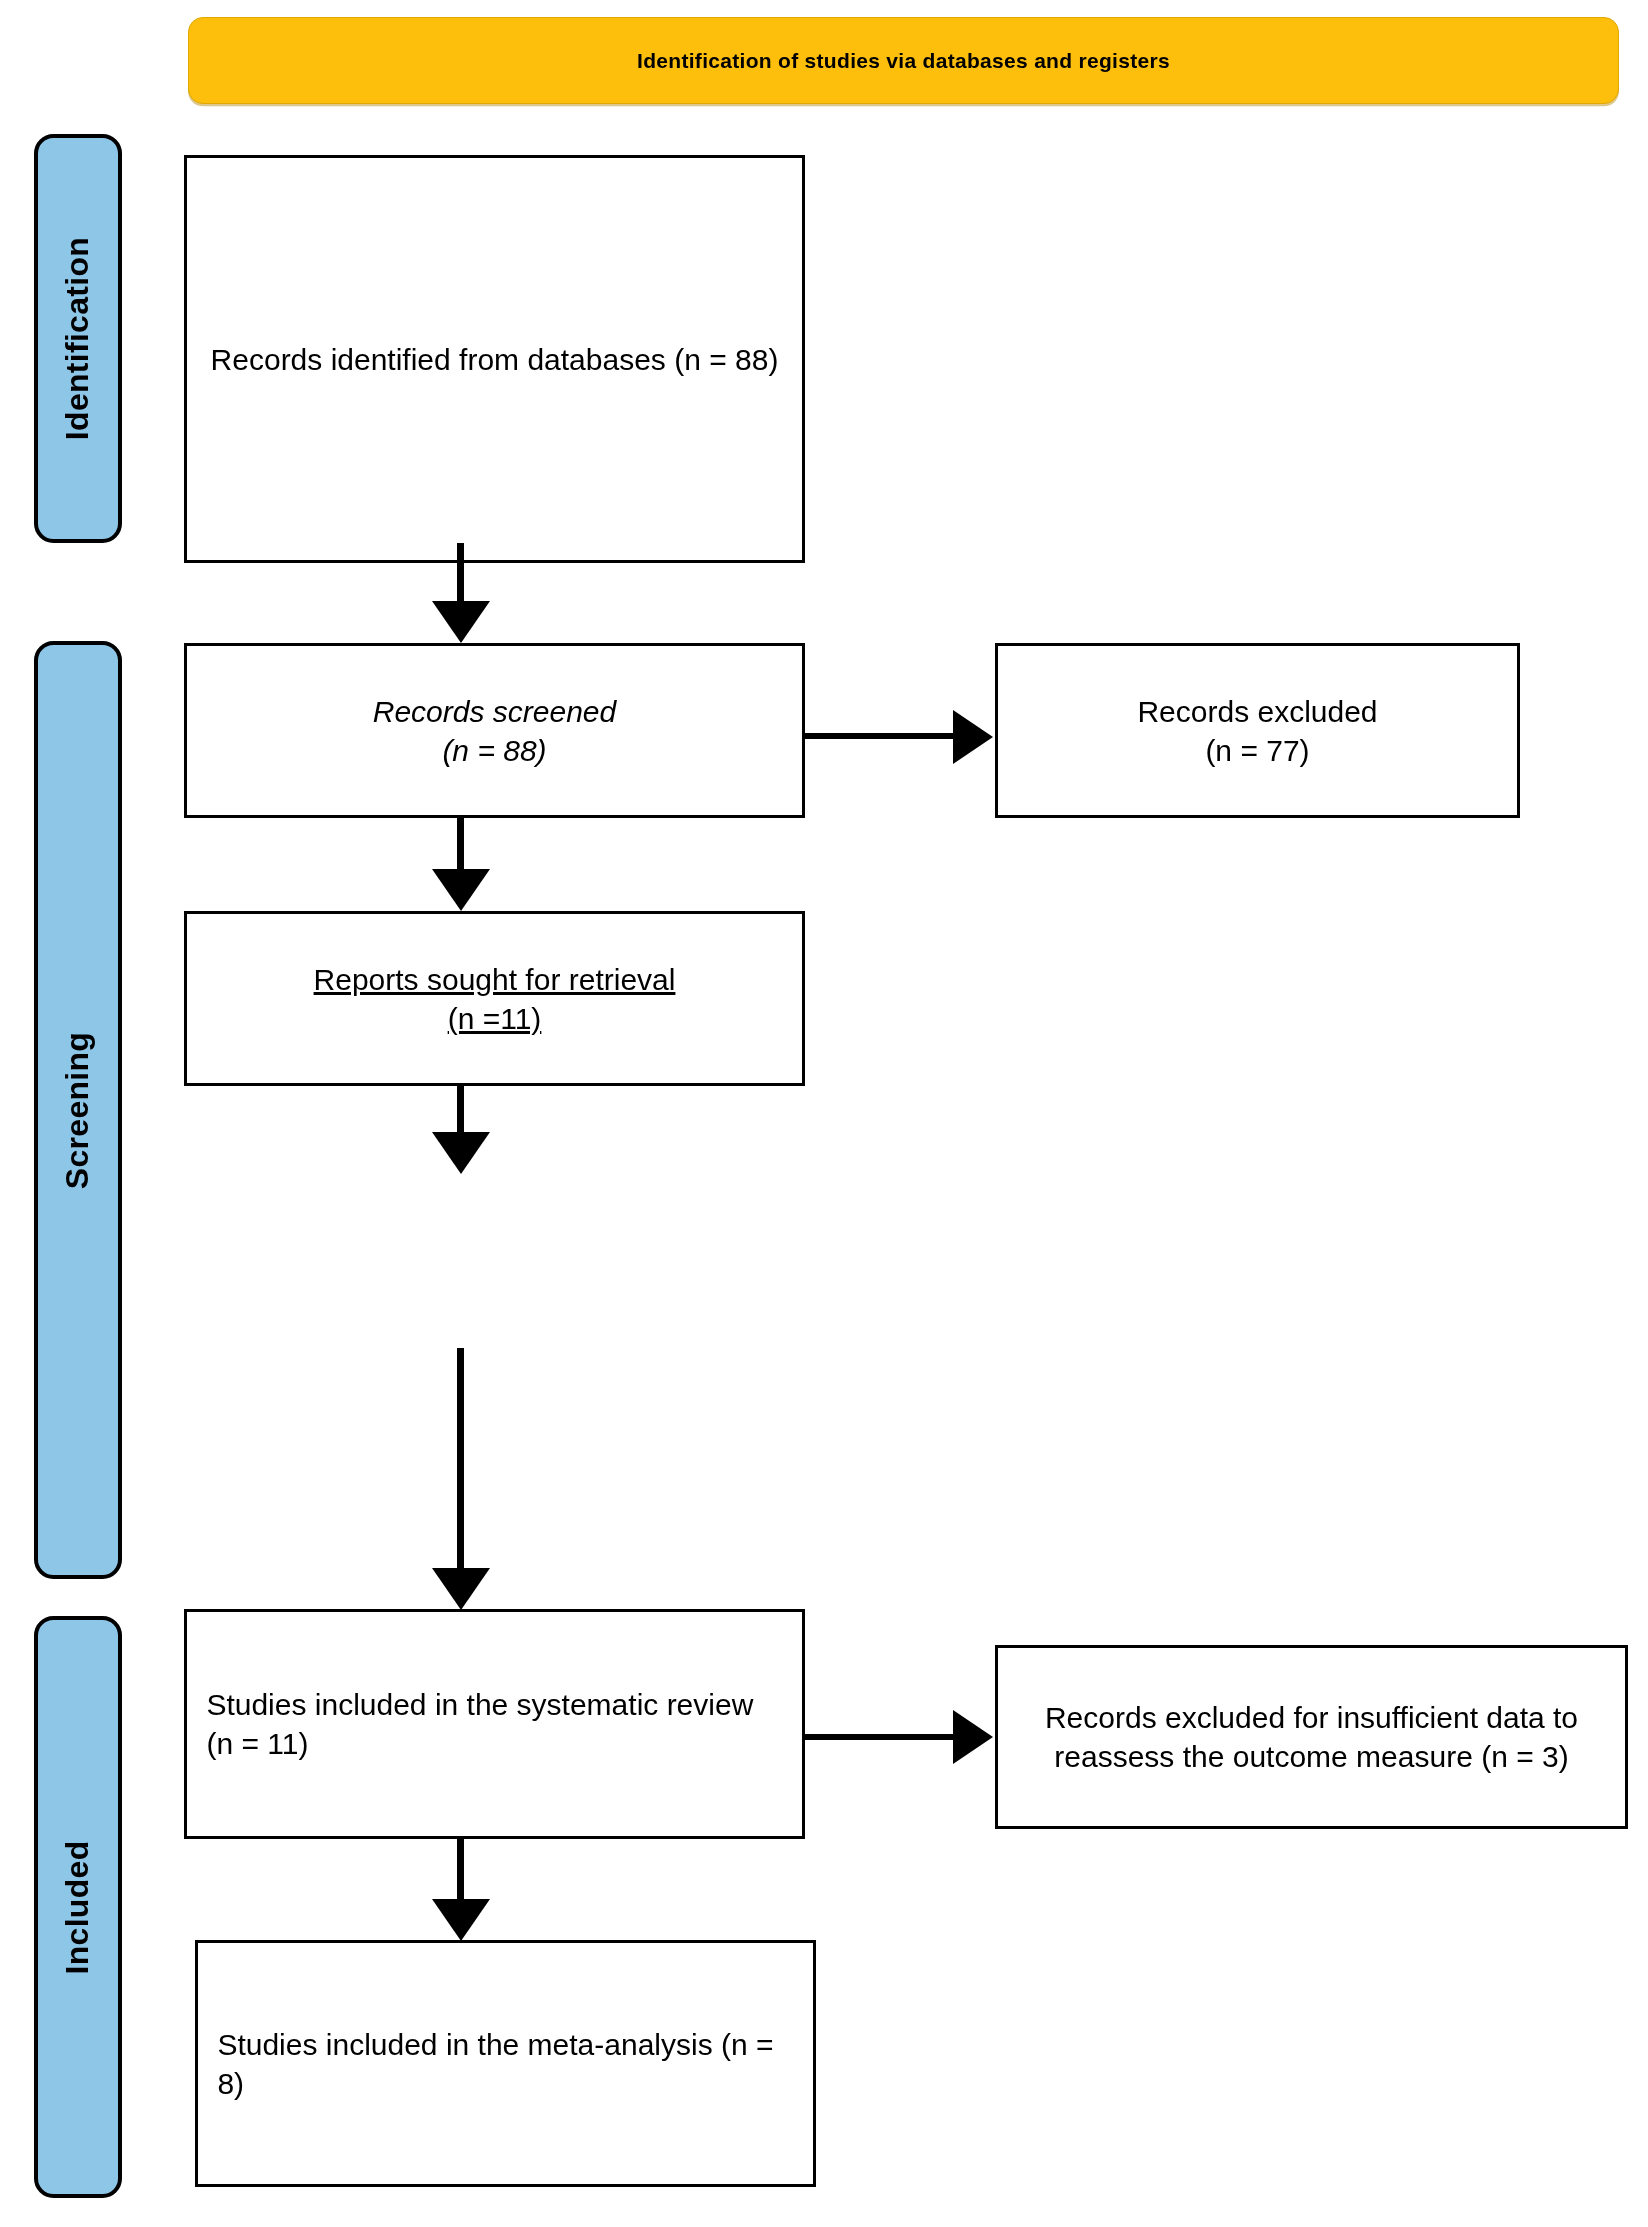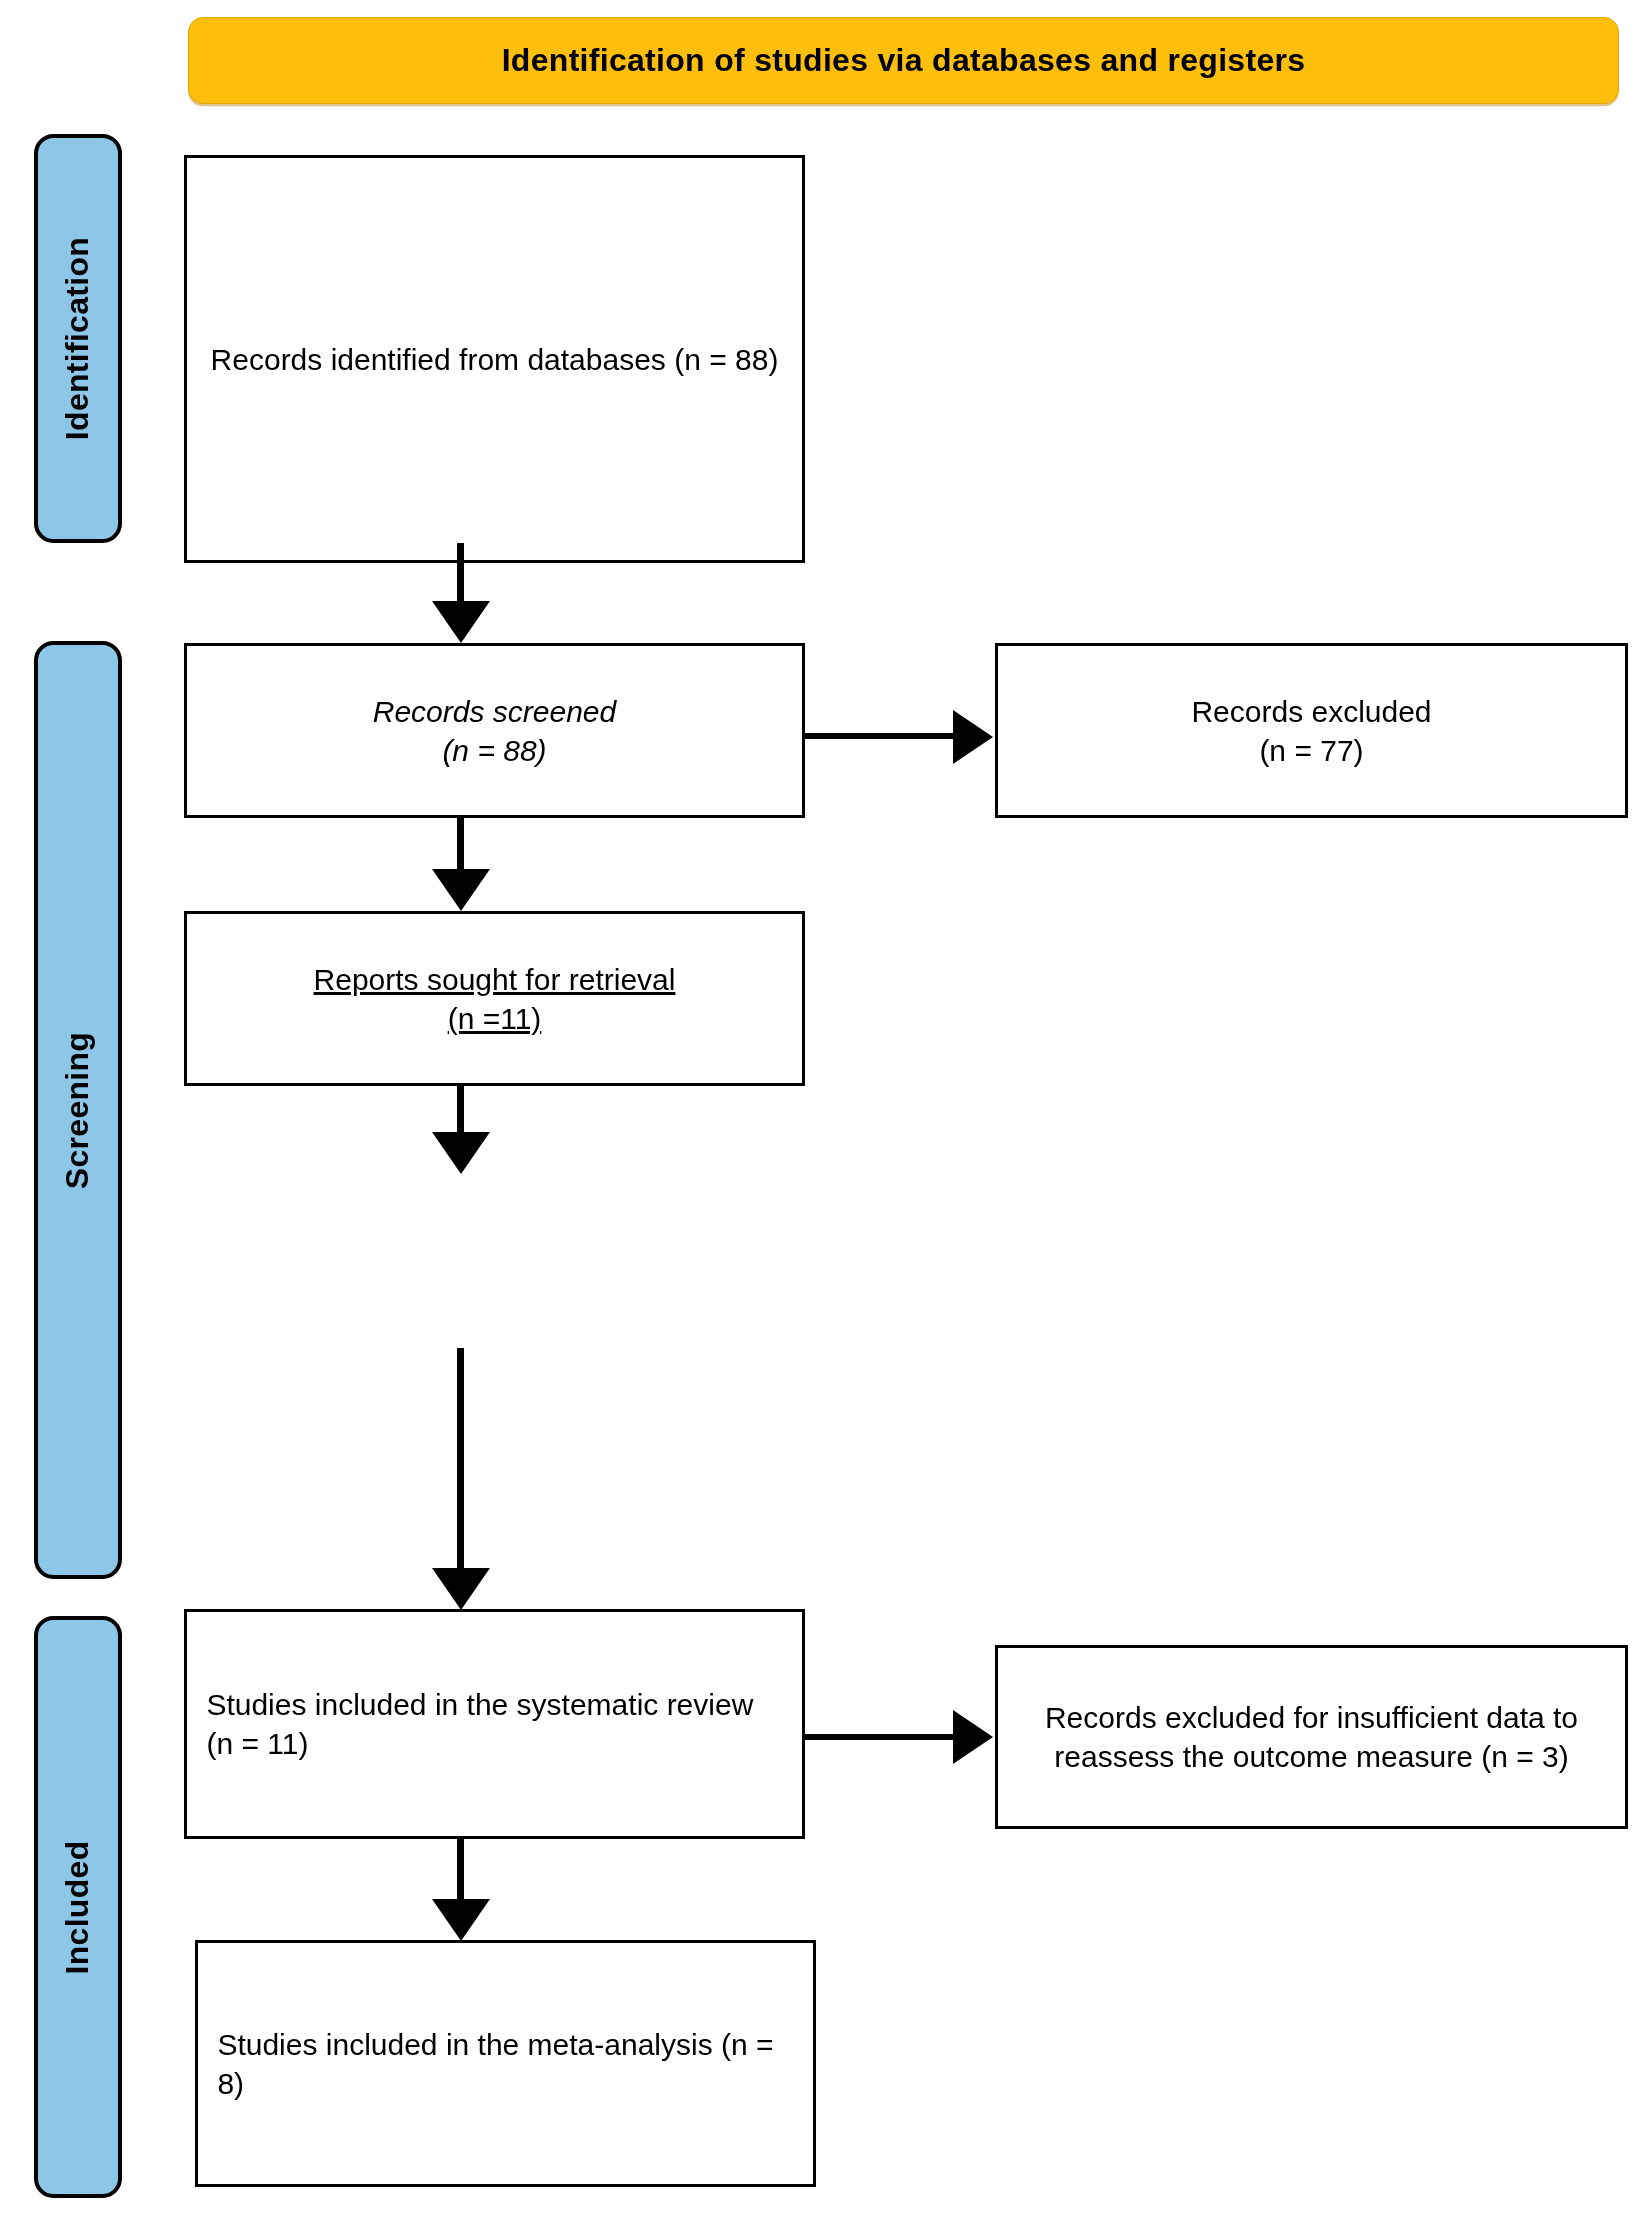--- a/index.html
+++ b/index.html
@@ -29,21 +29,21 @@
     background: #fdbe0c;
     border: 1.7px solid #e0a800;
     border-radius: 15px;
     box-sizing: border-box;
     display: flex;
     align-items: center;
     justify-content: center;
     box-shadow: 0 2.3px 0 rgba(180,130,0,0.45);
   }
   .banner-text {
-    font-size: 32px;
+    font-size: 21px;
     font-weight: bold;
     color: #000000;
     letter-spacing: 0.3px;
     text-align: left;
     line-height: 1.1;
   }
 
   
   .pill {
     position: absolute;
@@ -92,21 +92,21 @@
 
   
   #box-identified  { left: 184px;  top: 136px;  width: 621px; height: 408px; margin-top: 19px; }
   #box-screened    { left: 184px;  top: 643px; width: 621px; height: 175px; font-style: italic; }
   #box-sought      { left: 184px;  top: 911px; width: 621px; height: 175px; text-decoration: underline; }
   #box-assessed    { left: 184px;  top: 1173px; width: 621px; height: 175px; }
   #box-systematic  { left: 184px;  top: 1609px; width: 621px; height: 230px; }
   #box-meta        { left: 184px;  top: 1940px; width: 621px; height: 247px; margin-left: 11px; }
 
   
-  #box-excluded       { left: 995px; top: 643px; width: 633px; height: 175px; }
+  #box-excluded       { left: 995px; top: 643px; width: 525px; height: 175px; }
   #box-excluded-insuf { left: 995px; top: 1645px; width: 633px; height: 184px; }
 
   
   .arrow-v {
     position: absolute;
     left: 457px;
     width: 6.8px;
     background: #000000;
   }
   .arrow-v-head {

